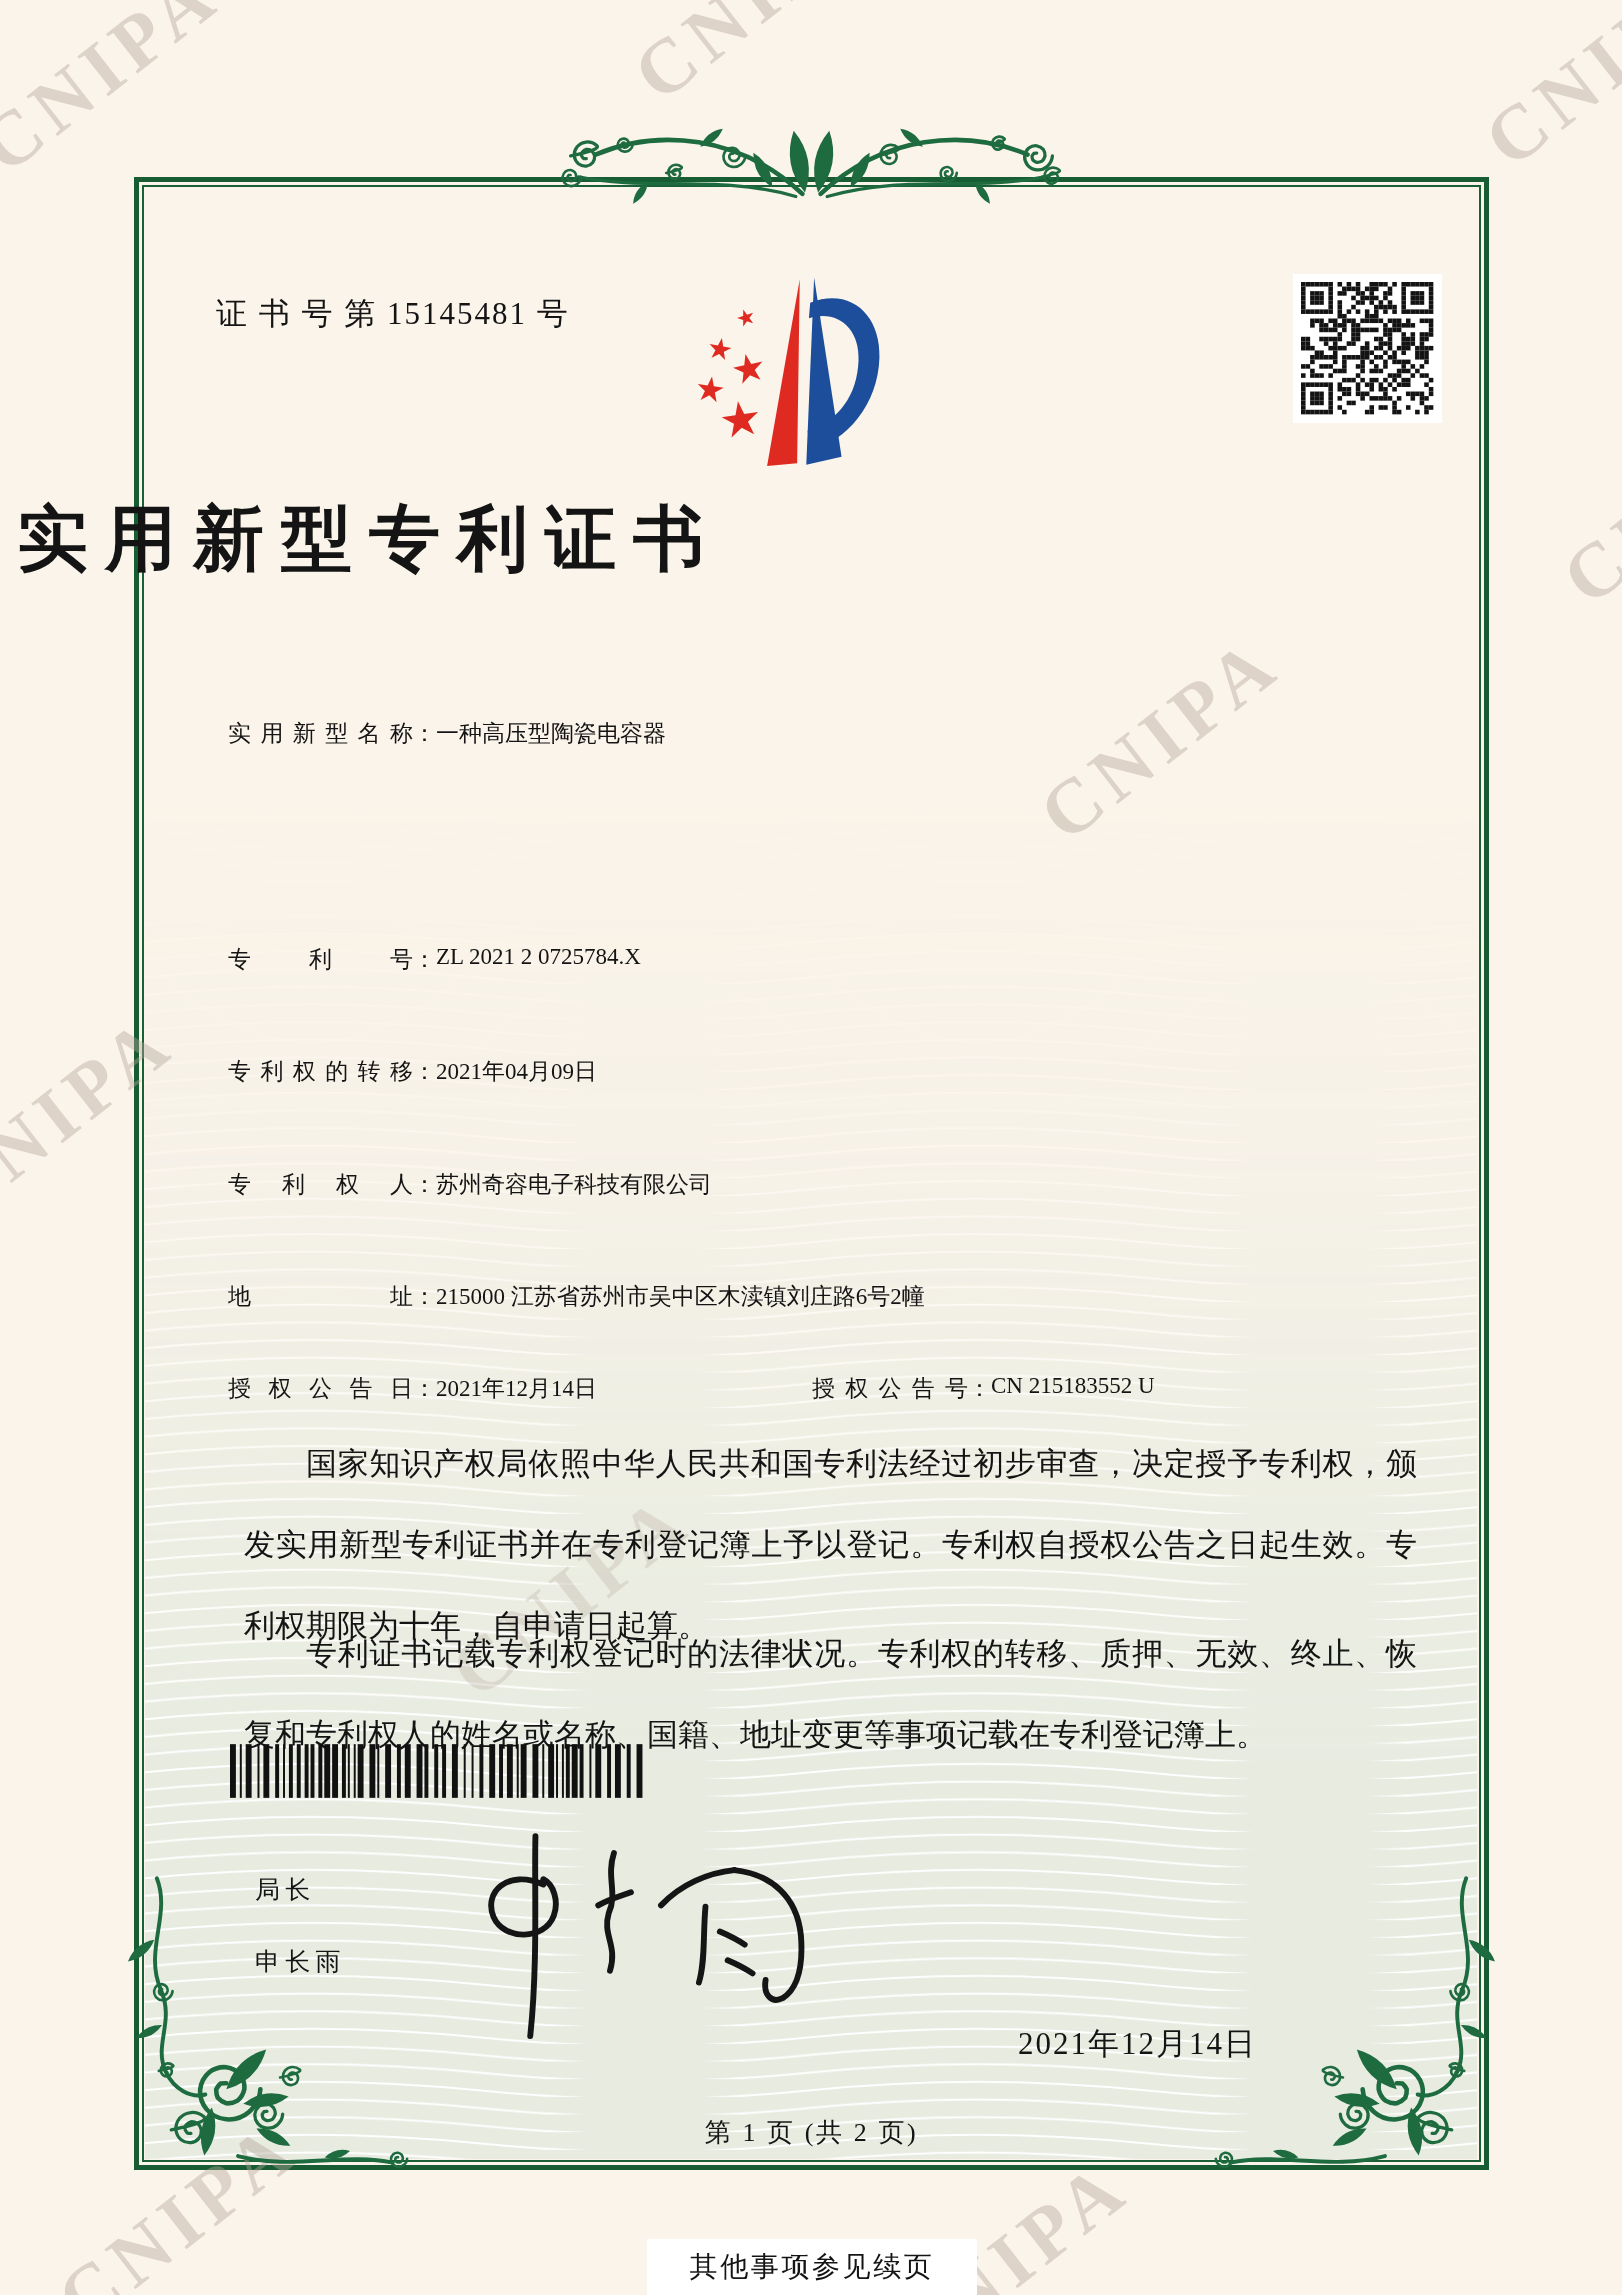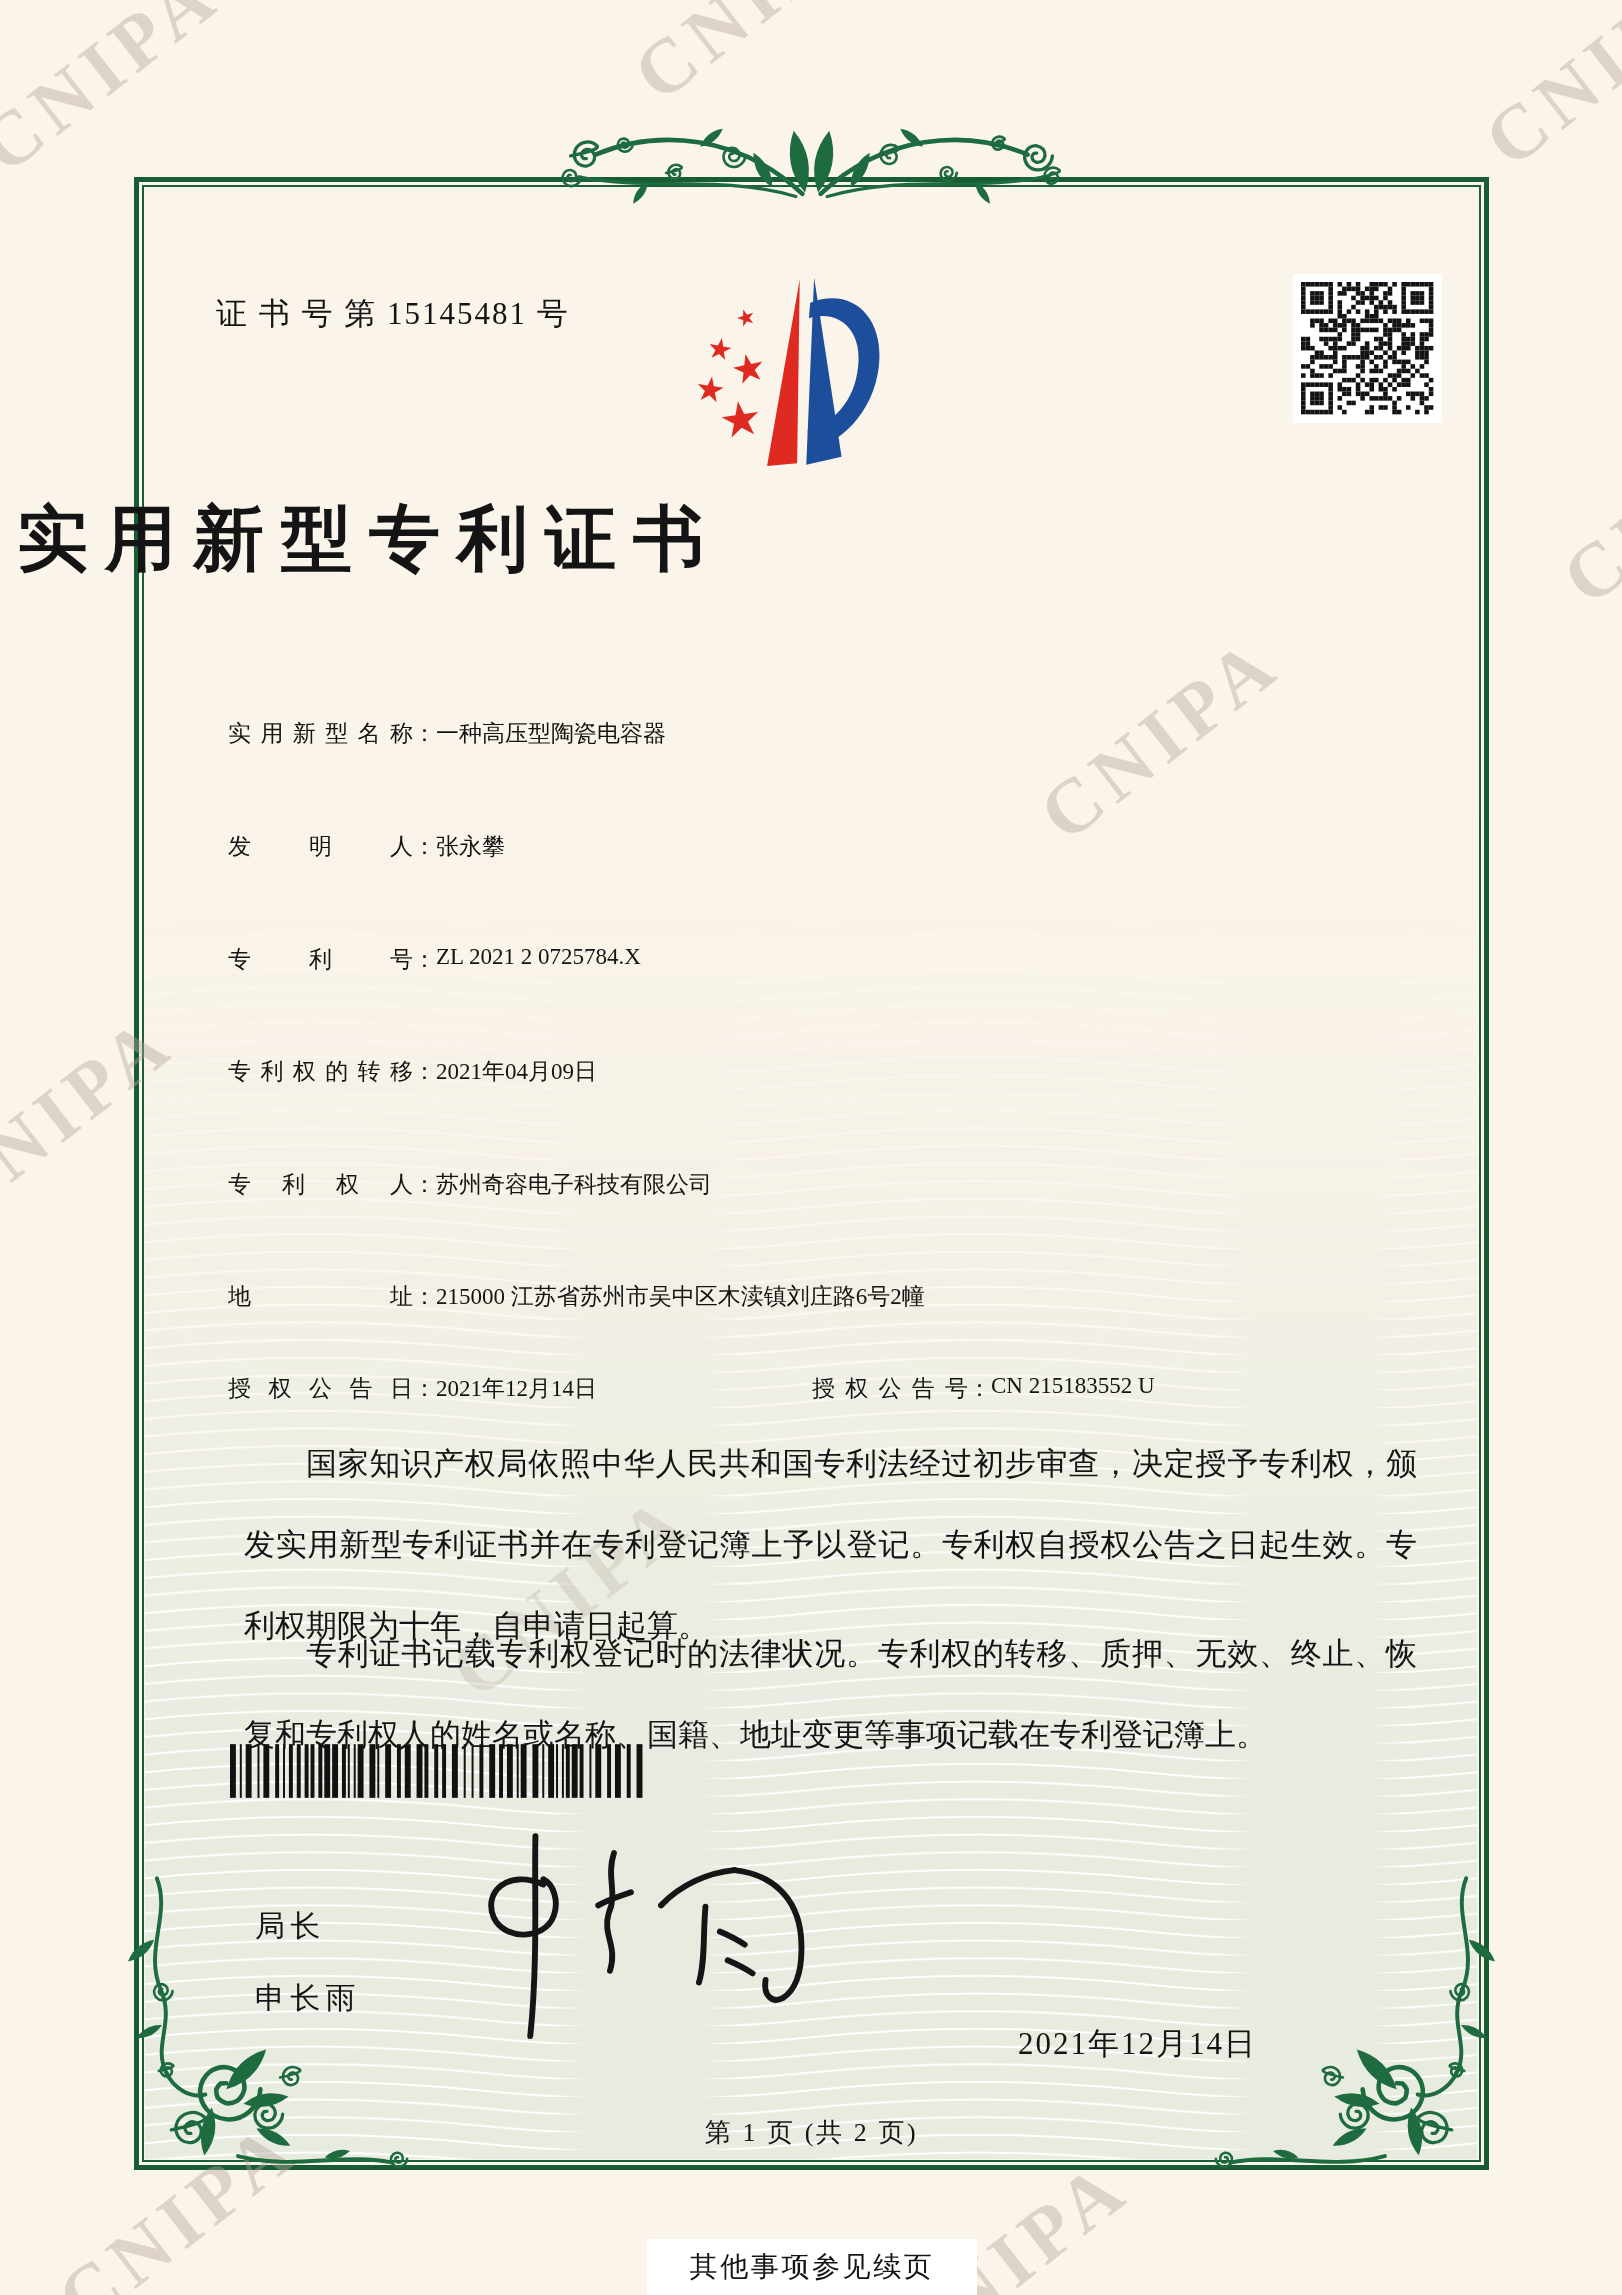--- a/index.html
+++ b/index.html
@@ -28,21 +28,21 @@
   .frow{position:absolute;left:228px;width:1178px;font-size:23px;white-space:nowrap;}
   .flabel{display:inline-block;width:185px;text-align:justify;text-align-last:justify;
           vertical-align:top;}
   .fcolon{display:inline-block;vertical-align:top;}
   .fvalue{display:inline-block;vertical-align:top;}
   .grant-group{position:absolute;left:584px;top:0;}
   .grant-group .flabel{width:156px;}
   .cpara{position:absolute;left:228px;width:1173px;margin:16px;font-size:31px;line-height:81px;
          text-align:justify;text-indent:2em;}
   .barcode{position:absolute;left:230px;top:1744px;}
-  .off-line{position:absolute;left:255px;font-size:30px;letter-spacing:5.2px;margin-top:33px;}
+  .off-line{position:absolute;left:255px;font-size:25px;letter-spacing:5.2px;}
   .signature{position:absolute;left:445px;top:1806px;}
   .date-line{position:absolute;left:1018px;top:2023px;font-size:31px;letter-spacing:2px;}
   .page-no{position:absolute;left:0;right:0;top:2115px;text-align:center;font-size:26px;letter-spacing:2.6px;}
   .tagline{position:absolute;left:647px;top:2239px;width:330px;height:56px;background:#ffffff;
            text-align:center;line-height:56px;font-size:28px;letter-spacing:2.6px;z-index:5;}
 </style>
 </head>
 <body>
 
 <div class="page">
@@ -579,23 +579,20 @@
           <rect x="175" y="196" width="7" height="7" fill="#131313"></rect>
           <rect x="189" y="196" width="7" height="7" fill="#131313"></rect>
         </svg>
     </div>
 
     <div class="cert-title">实用新型专利证书</div>
 
     <div class="frow" style="top:718px;">
       <span class="flabel">实用新型名称</span><span class="fcolon">：</span><span class="fvalue">一种高压型陶瓷电容器</span>
     </div>
-    <div class="frow" style="top:831px;">
-      <span class="flabel">发明人</span><span class="fcolon">：</span><span class="fvalue">张永攀</span>
-    </div>
     <div class="frow" style="top:944px;">
       <span class="flabel">专利号</span><span class="fcolon">：</span><span class="fvalue">ZL 2021 2 0725784.X</span>
     </div>
     <div class="frow" style="top:1056px;">
       <span class="flabel">专利权的转移</span><span class="fcolon">：</span><span class="fvalue">2021年04月09日</span>
     </div>
     <div class="frow" style="top:1169px;">
       <span class="flabel">专利权人</span><span class="fcolon">：</span><span class="fvalue">苏州奇容电子科技有限公司</span>
     </div>
     <div class="frow" style="top:1281px;">

